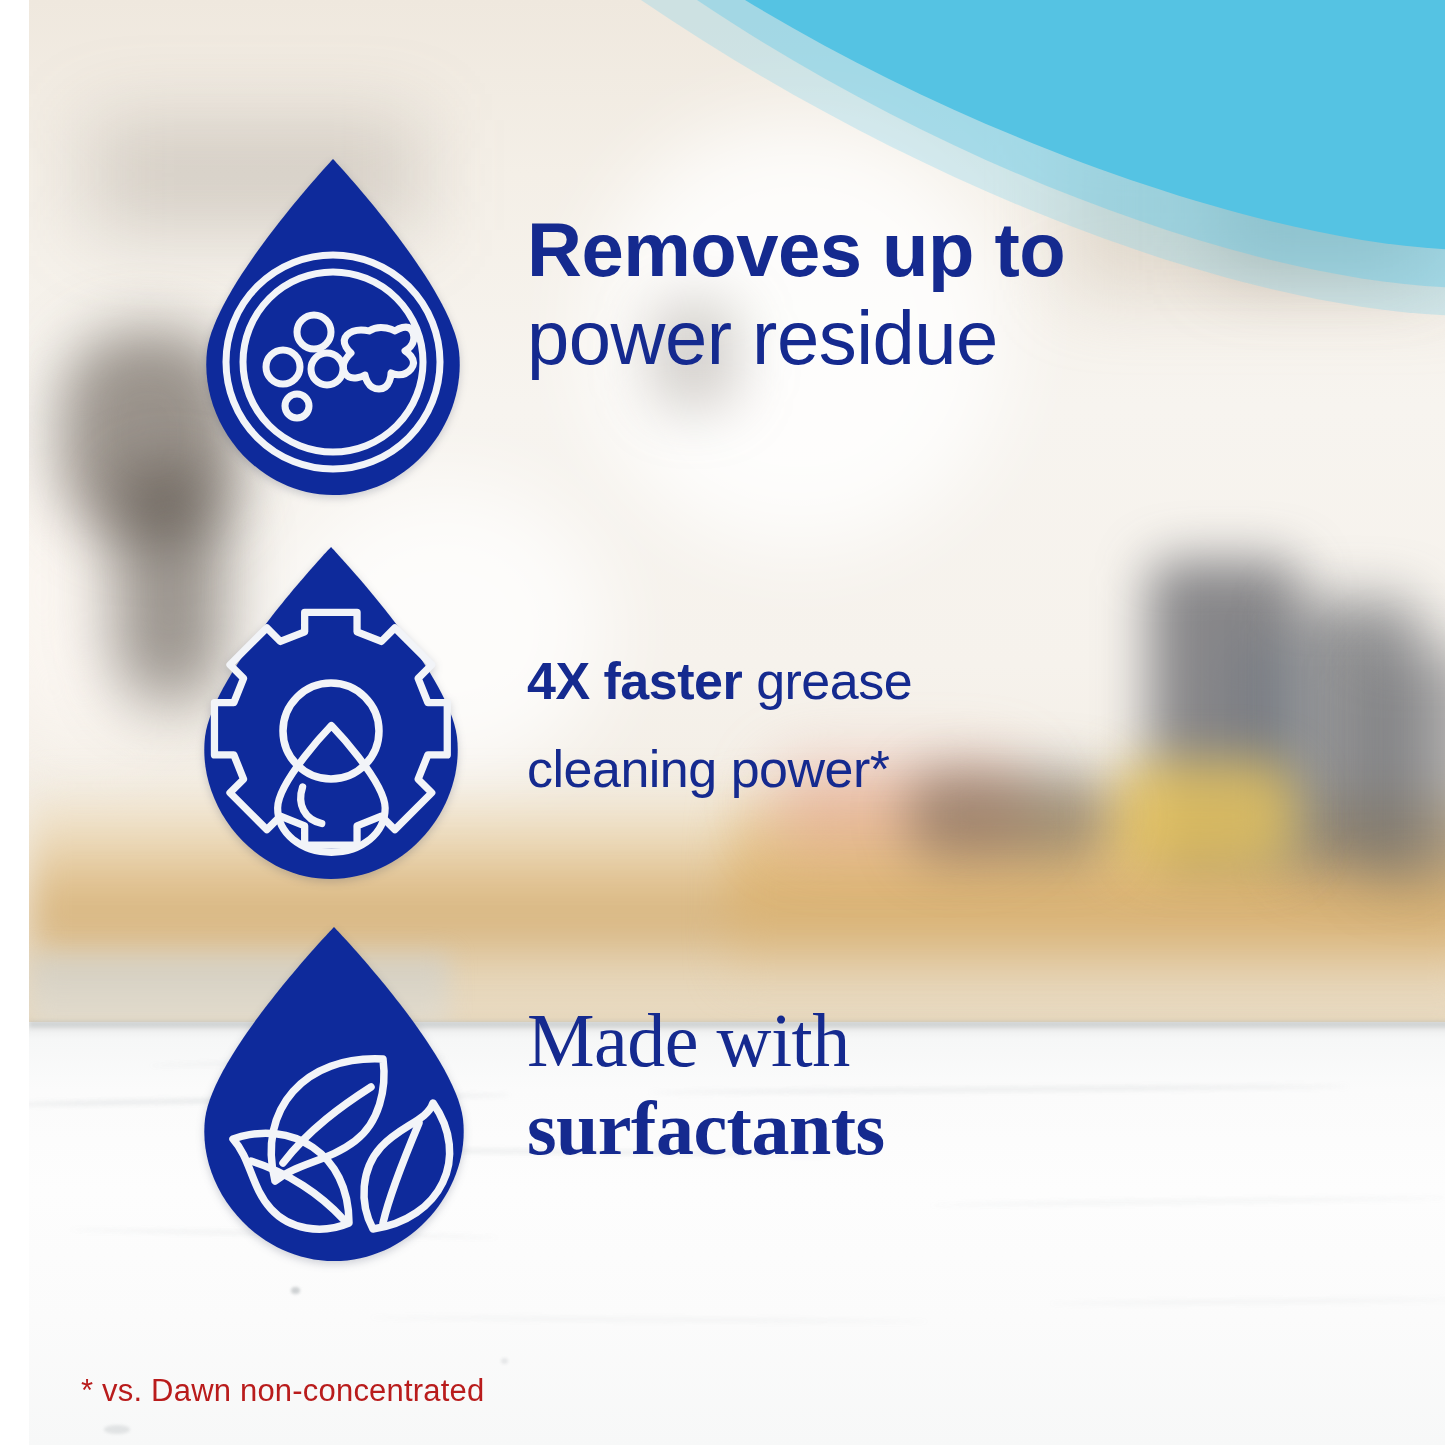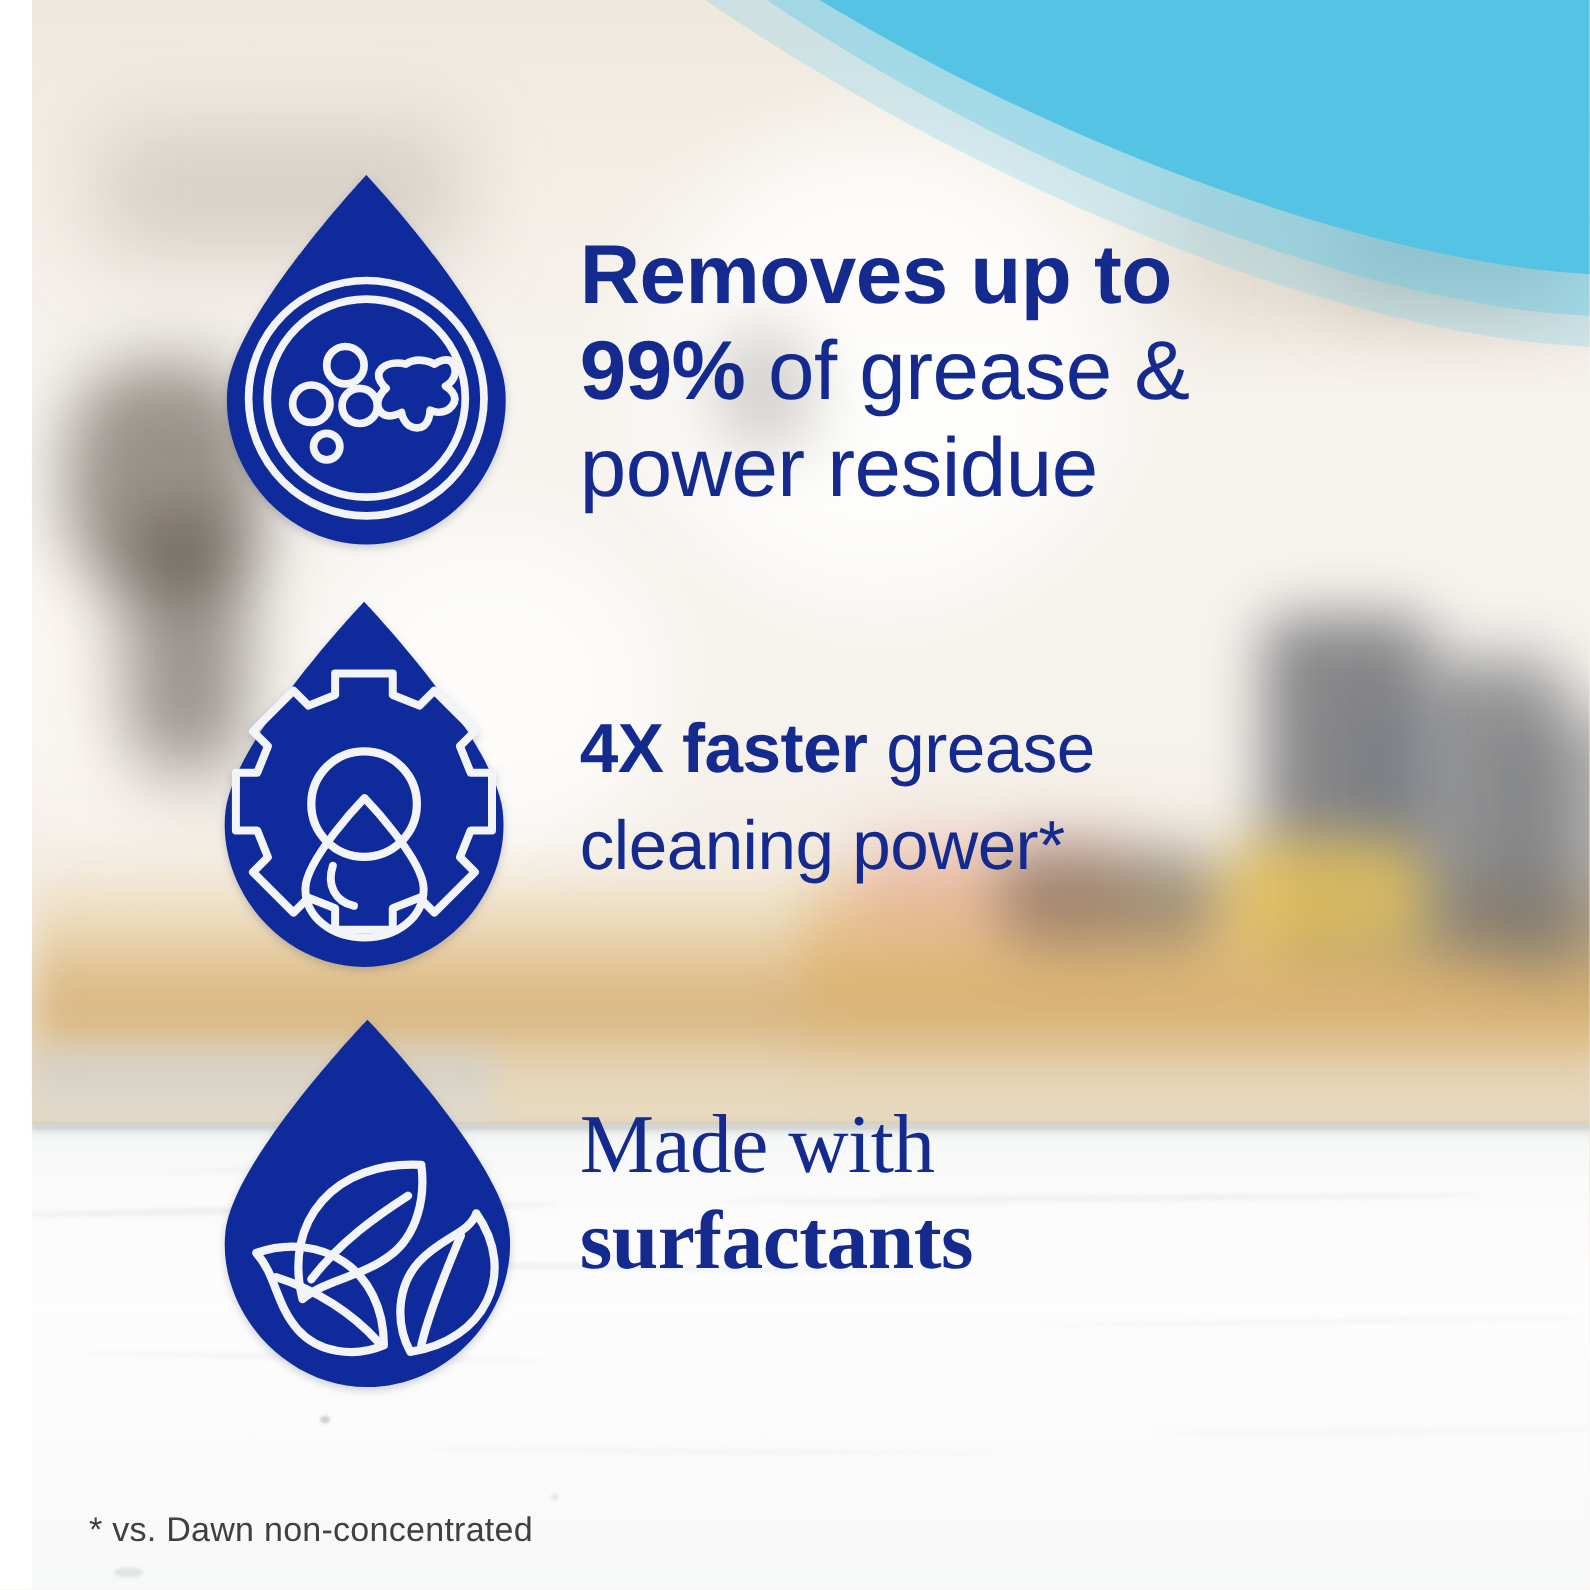--- a/index.html
+++ b/index.html
@@ -116,26 +116,26 @@
   .feature-text{
     position:absolute;left:498px;
     color:#152a8f;
     letter-spacing:-0.5px;
   }
   .feature-text .ln{display:block;white-space:nowrap;}
   .b{font-weight:700;}
   .r{font-weight:400;}
 
   #txt1{top:206px;font-size:76px;line-height:88px;}
-  #txt2{top:637px;font-size:63px;line-height:88px;}
+  #txt2{top:637px;font-size:52px;line-height:88px;}
   #txt3{top:996px;font-size:76px;line-height:88px;font-family:Liberation Serif, serif;}
 
   .footnote{
     position:absolute;left:52px;top:1373px;
-    font-size:31px;font-weight:400;color:#404040;letter-spacing:.2px;
+    font-size:31px;font-weight:400;color:#b91c1c;letter-spacing:.2px;
     white-space:nowrap;
   }
 </style>
 </head>
 <body>
 
 <div id="stage">
 
   <div class="bg-layer bg-base"></div>
 
@@ -210,23 +210,20 @@
                  C156 172 170 176 170 176 Z"></path>
       </g>
     </svg>
   </div>
 
   <div class="feature-text" id="txt1">
     <span class="ln">
       <span class="b">Removes up to</span>
     </span>
     <span class="ln">
-      <span class="b">99%</span><span class="r"> of grease &amp;</span>
-    </span>
-    <span class="ln">
       <span class="r">power residue</span>
     </span>
   </div>
 
   <div class="drop" style="left:168px;top:543px;">
     <svg width="268" height="340" viewBox="0 0 268 340">
       <path d="M134 4 C134 4 252 128 260 194 C268 264 210 336 134 336 C58 336 0 264 8 194 C16 128 134 4 134 4 Z" fill="#0E2A9B"></path>
       <g fill="none" stroke="#F2F4F8" stroke-width="7.5" stroke-linecap="round" stroke-linejoin="round">
 
         <path d="M107 104 L107 84 L161 84 L161 104

